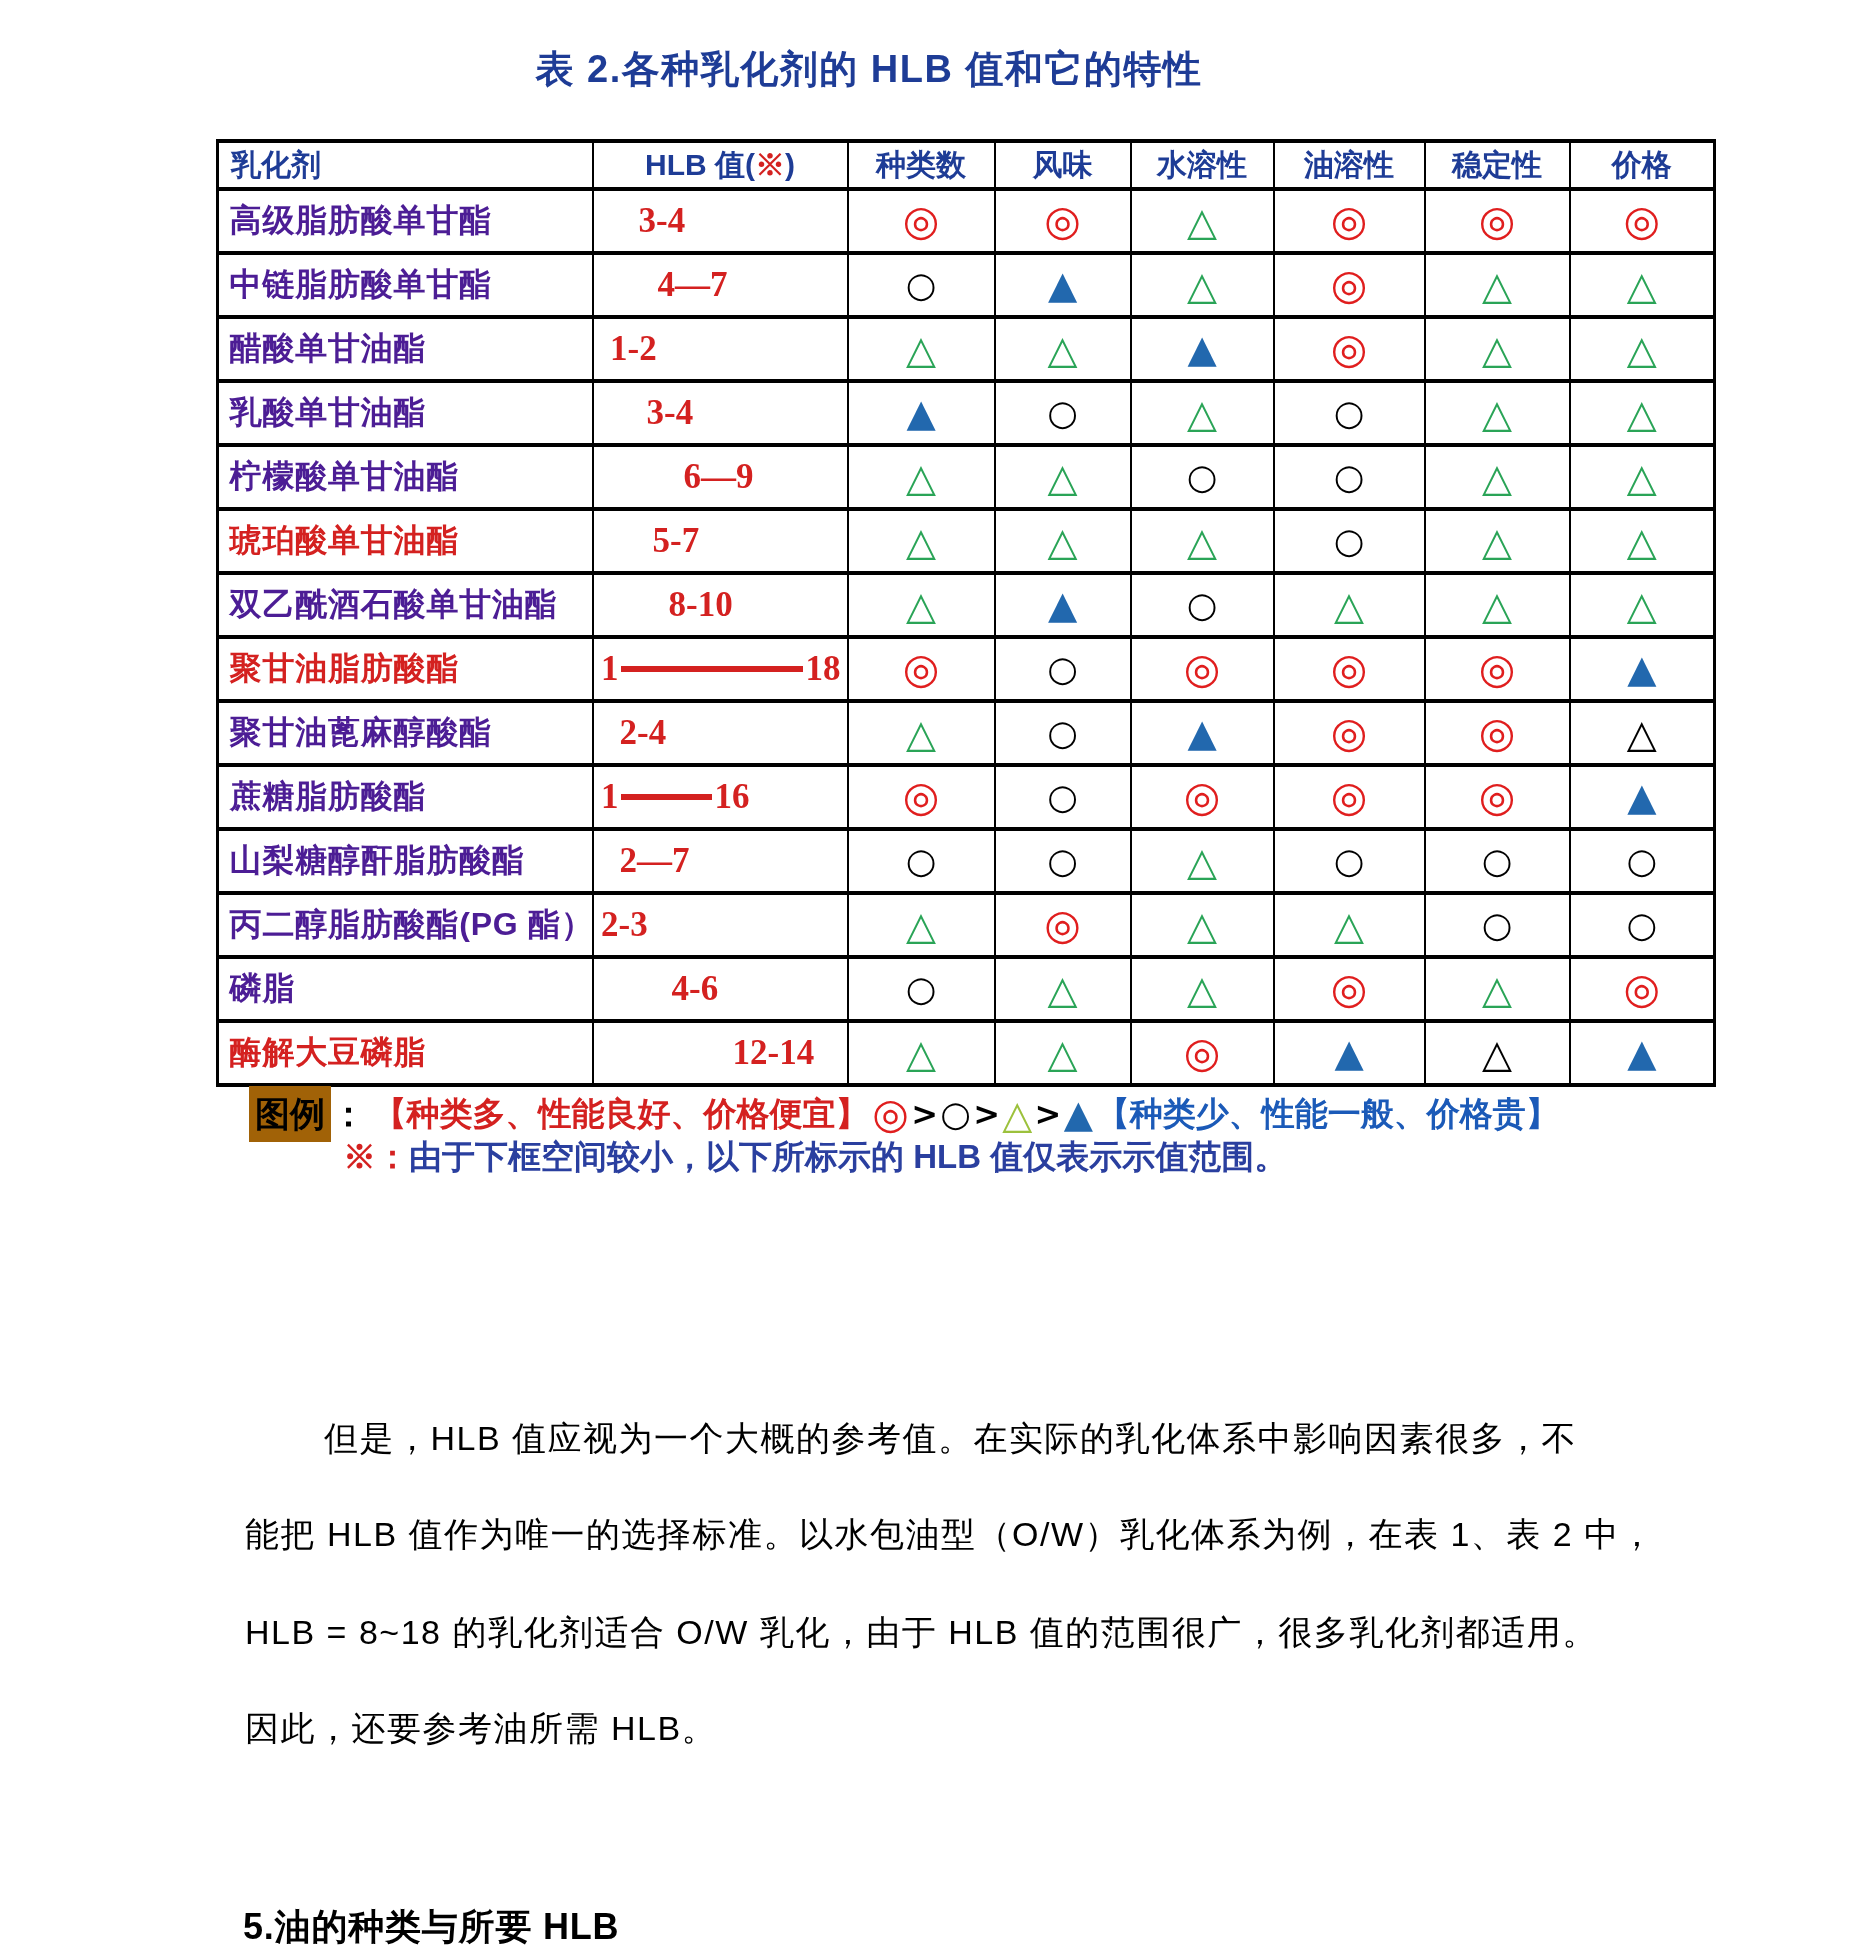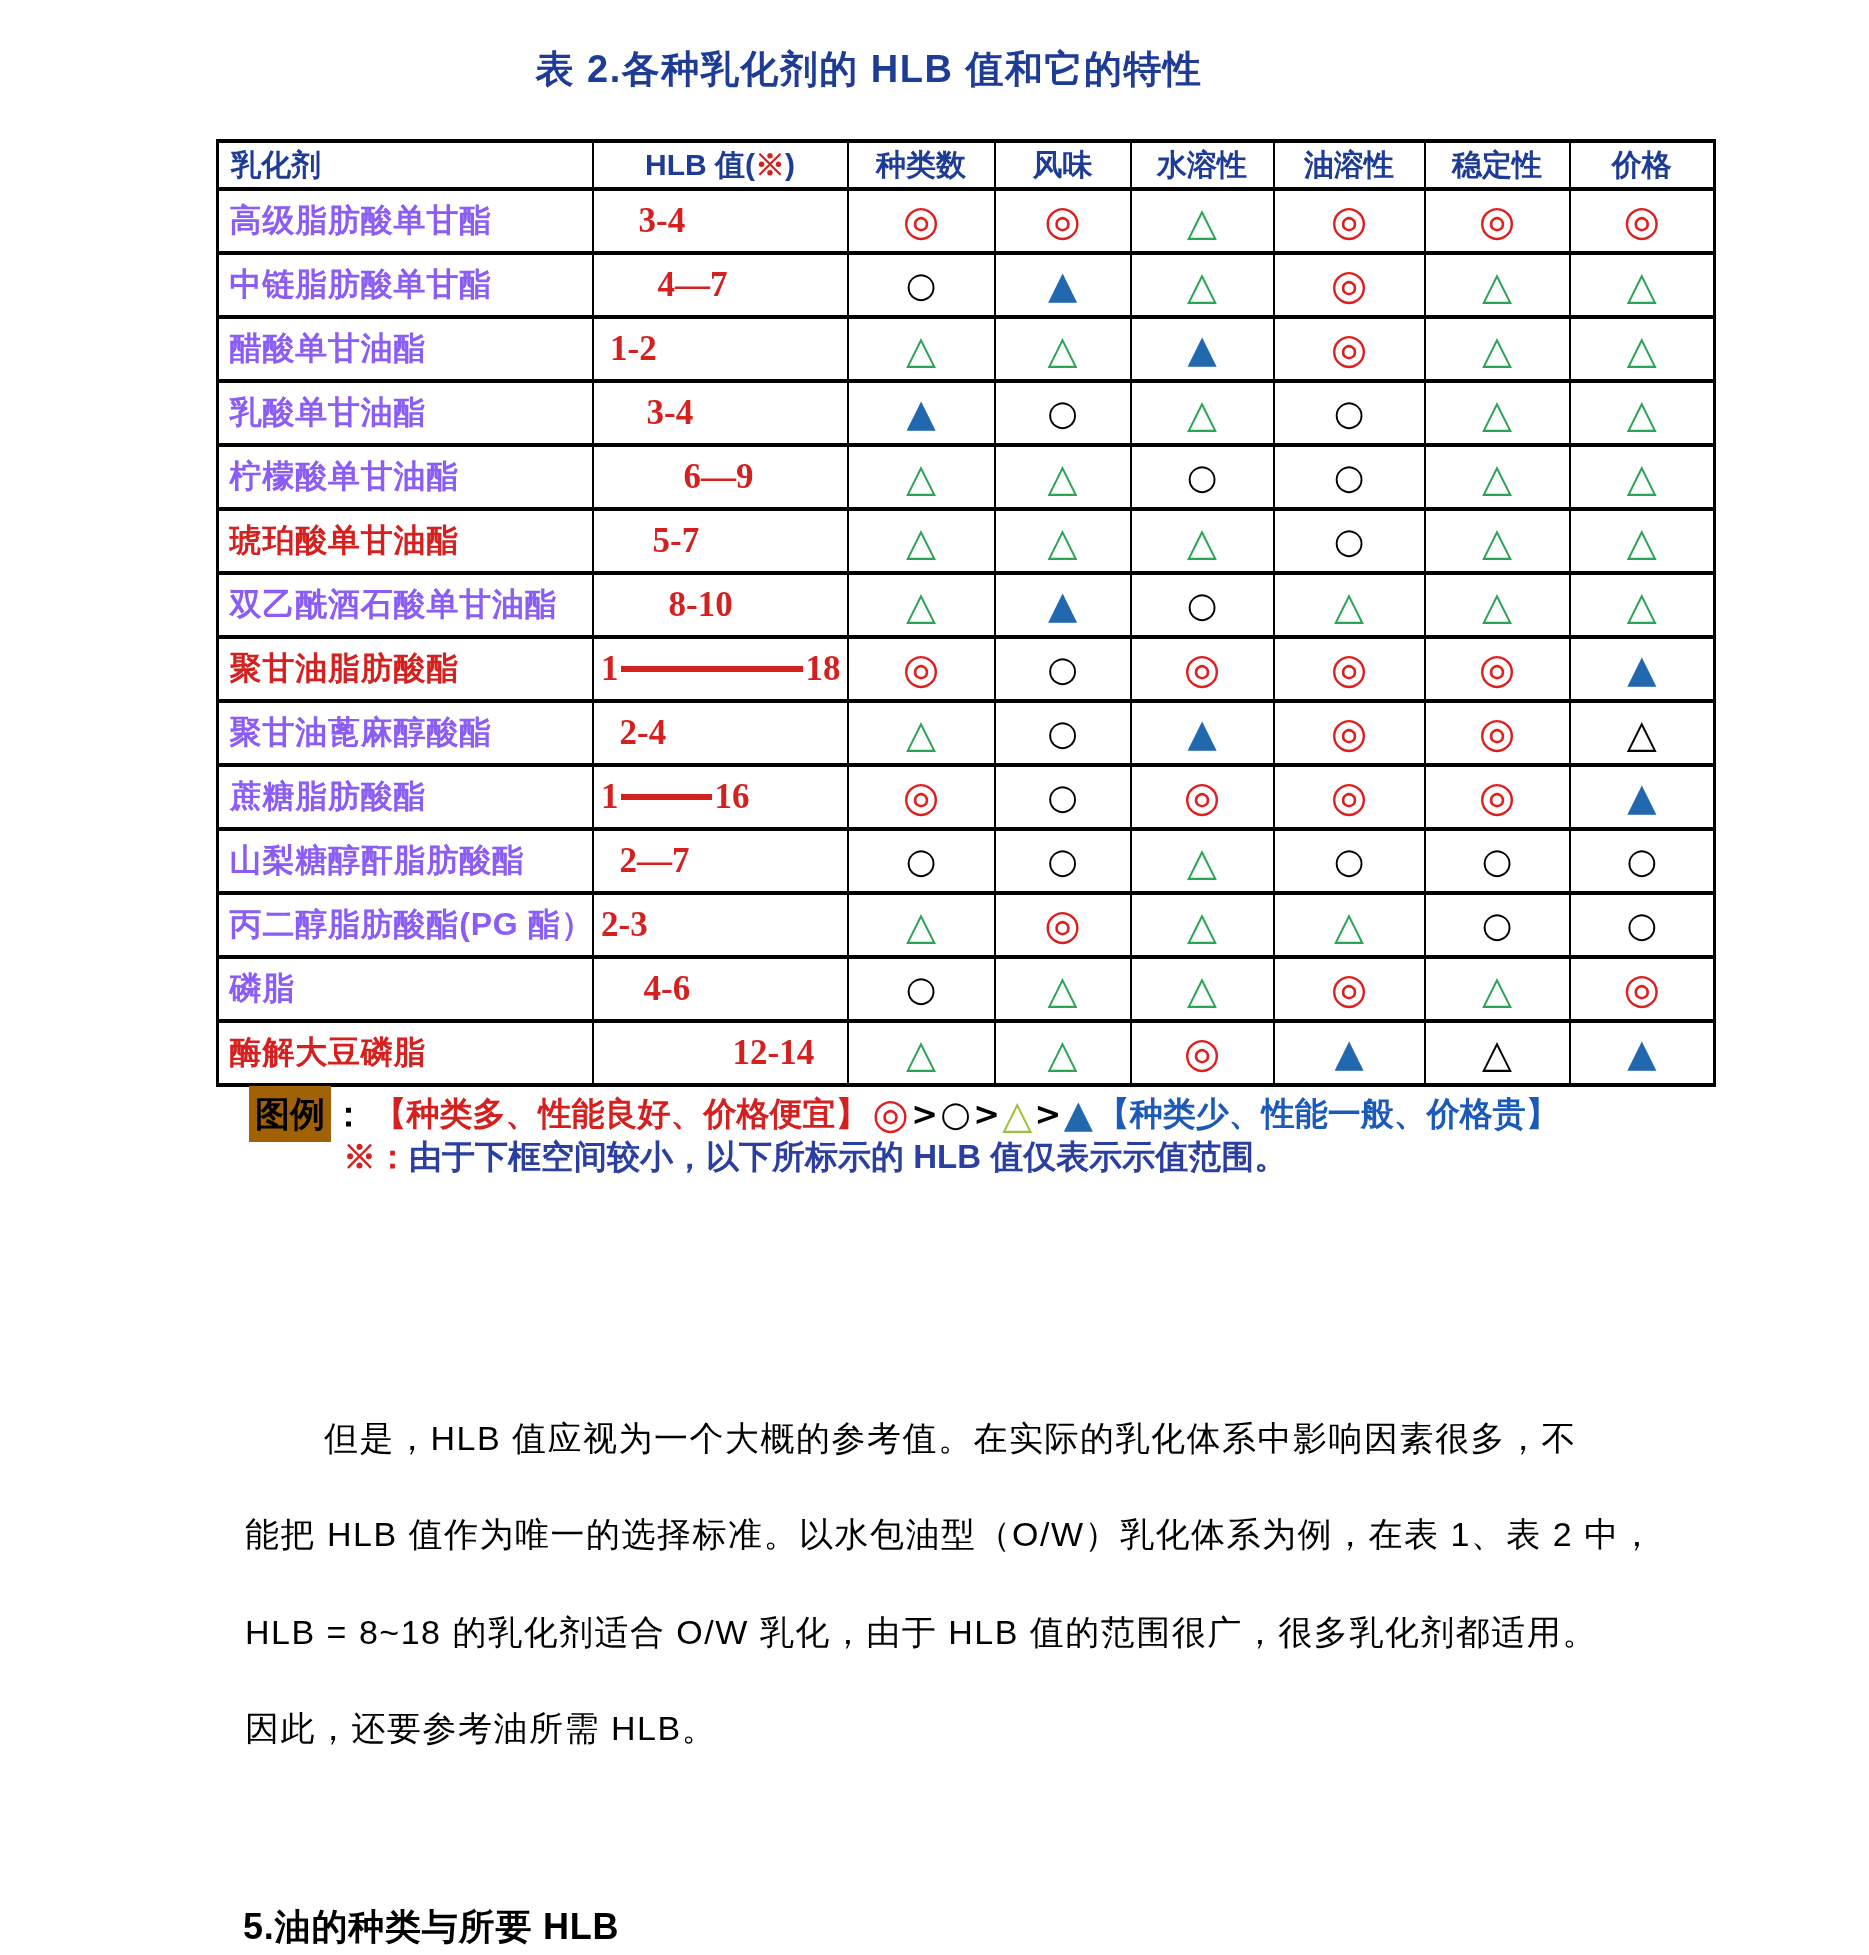--- a/index.html
+++ b/index.html
@@ -14,21 +14,21 @@
                   border:3px solid #000;}
   .hlb-table th,.hlb-table td{border:2.3px solid #000;border-top-width:4.5px;border-bottom-width:4.5px;
                   padding:0;overflow:hidden;vertical-align:middle;background:#fff;}
   .hlb-table thead tr{height:48px;}
   .hlb-table tbody tr{height:64px;}
   .hlb-table th{color:#1e3c96;font-size:30px;font-weight:bold;text-align:center;white-space:nowrap;}
   .hlb-table th.h-name{text-align:left;padding-left:12px;}
   .hdr-star{color:#d42120;}
 
   td.name-cell{font-size:32px;font-weight:bold;padding-left:10.6px;white-space:nowrap;letter-spacing:0.8px;}
-  td.name-cell.nm-blue{color:#8b5cf6;}
+  td.name-cell.nm-blue{color:#4c1d95;}
   td.name-cell.nm-red{color:#d42120;}
 
   td.hlb-cell{font-family:"Liberation Serif","DejaVu Serif",serif;font-weight:bold;
               font-size:35px;color:#d42120;white-space:nowrap;}
   .hlb-text{display:inline-block;}
   .hlb-span{display:flex;align-items:center;box-sizing:border-box;padding:0 6px 0 7.5px;
             font-family:"Liberation Serif","DejaVu Serif",serif;font-weight:bold;
             font-size:35px;color:#d42120;}
   .hlb-line{flex:1;height:5.3px;background:#d42120;margin:0 2.3px;}
 
@@ -226,21 +226,21 @@
           <td class="hlb-cell"><span class="hlb-text" style="padding-left: 7.5px;">2-3</span></td>
           <td class="sym-cell"><span class="sym s-tri c-green">△</span></td>
           <td class="sym-cell"><span class="sym s-bullseye c-red">◎</span></td>
           <td class="sym-cell"><span class="sym s-tri c-green">△</span></td>
           <td class="sym-cell"><span class="sym s-tri c-green">△</span></td>
           <td class="sym-cell"><span class="sym s-circle c-black">○</span></td>
           <td class="sym-cell"><span class="sym s-circle c-black">○</span></td>
         </tr>
         <tr>
           <td class="name-cell nm-blue">磷脂</td>
-          <td class="hlb-cell"><span class="hlb-text" style="padding-left: 50px;">4-6</span></td>
+          <td class="hlb-cell"><span class="hlb-text" style="padding-left: 78px;">4-6</span></td>
           <td class="sym-cell"><span class="sym s-circle c-black">○</span></td>
           <td class="sym-cell"><span class="sym s-tri c-green">△</span></td>
           <td class="sym-cell"><span class="sym s-tri c-green">△</span></td>
           <td class="sym-cell"><span class="sym s-bullseye c-red">◎</span></td>
           <td class="sym-cell"><span class="sym s-tri c-green">△</span></td>
           <td class="sym-cell"><span class="sym s-bullseye c-red">◎</span></td>
         </tr>
         <tr>
           <td class="name-cell nm-red">酶解大豆磷脂</td>
           <td class="hlb-cell"><span class="hlb-text" style="padding-left: 139px;">12-14</span></td>

